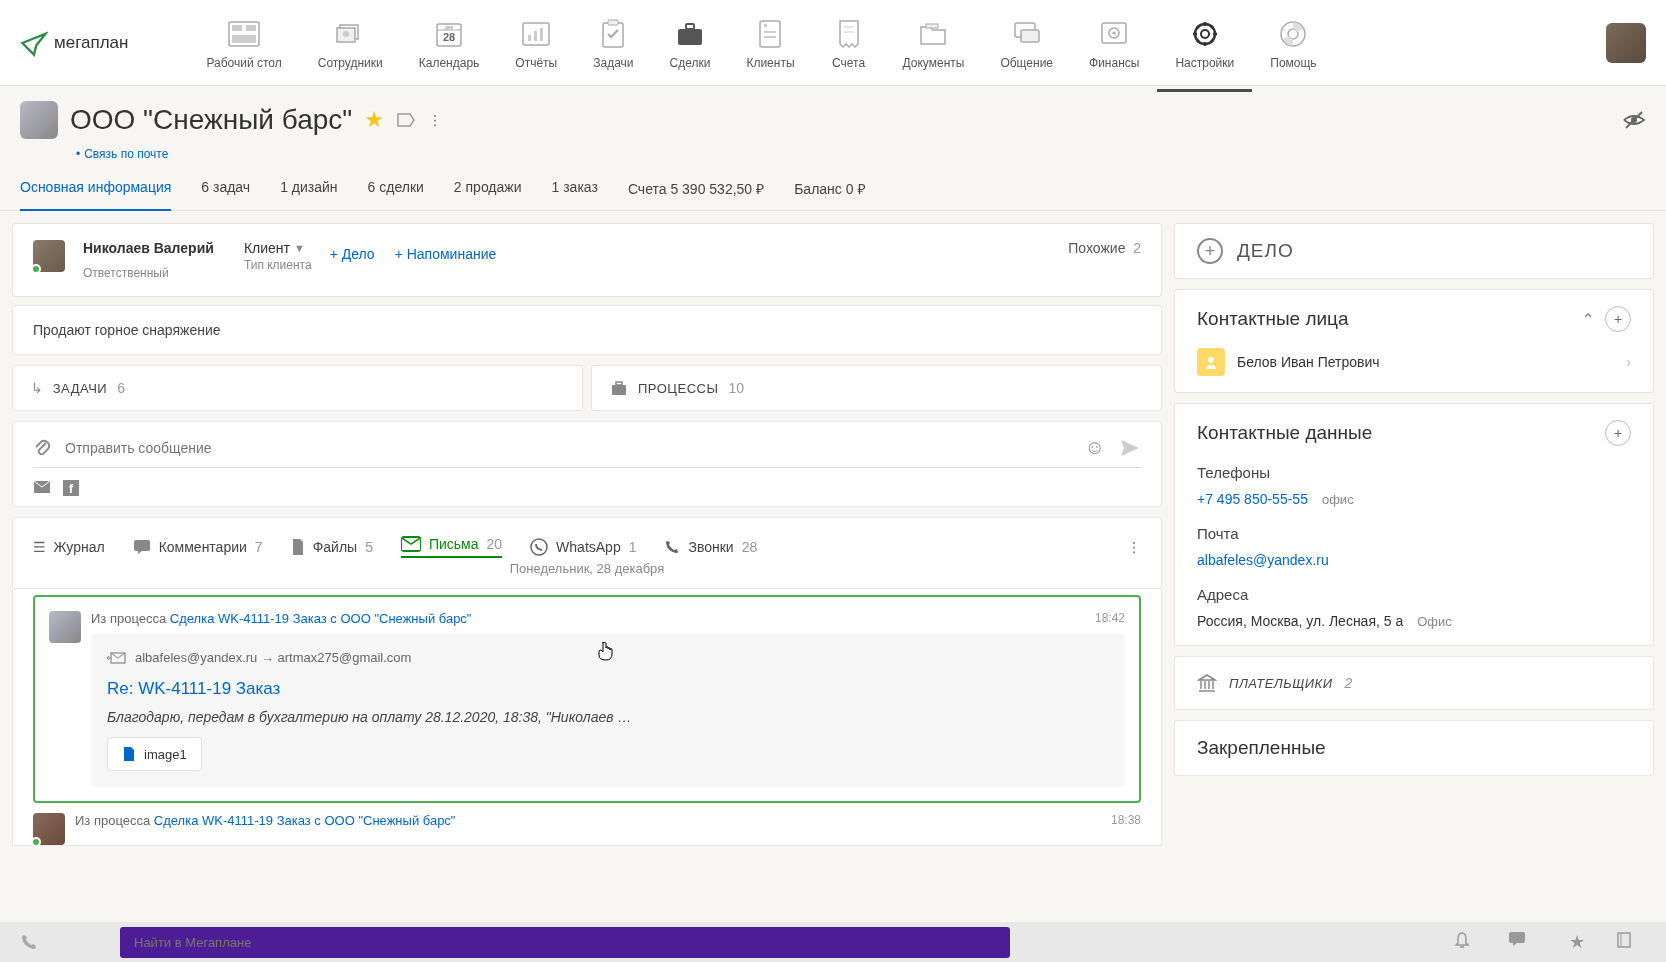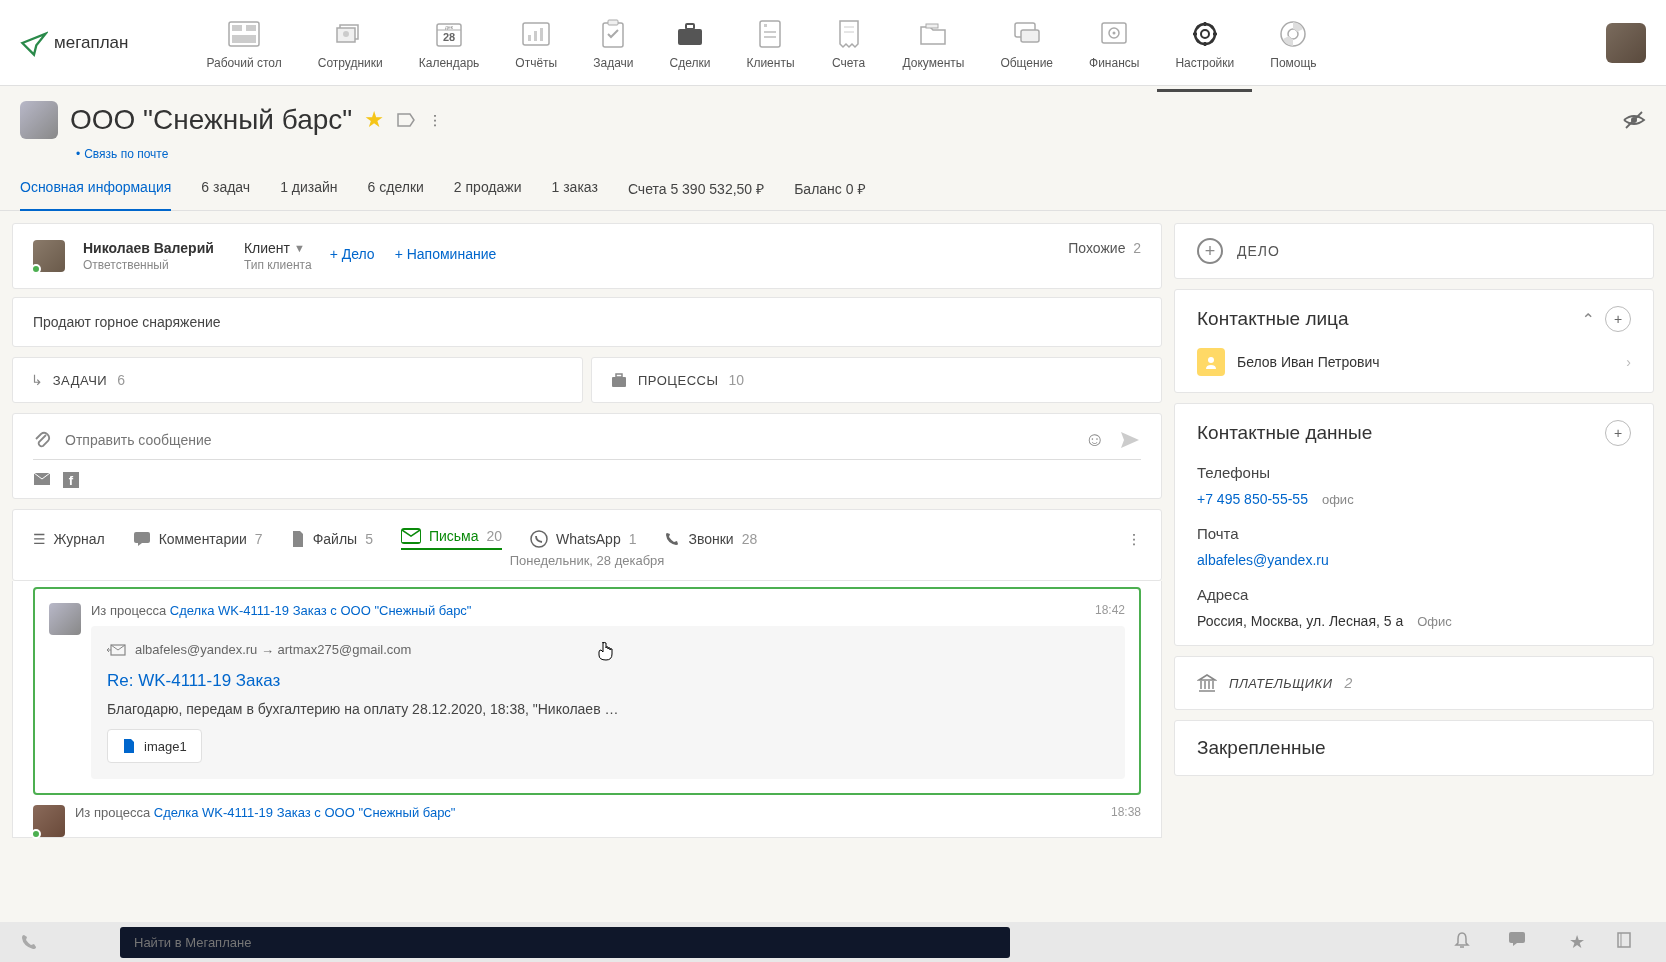--- a/index.html
+++ b/index.html
@@ -40,21 +40,21 @@
 .content { display: flex; gap: 12px; padding: 12px; }
 .main { flex: 1; min-width: 0; }
 .sidebar { width: 480px; display: flex; flex-direction: column; gap: 10px; }
 
 
 .card { background: #fff; border: 1px solid #e5e5e5; border-radius: 3px; }
 .info-card { padding: 16px 20px; display: flex; align-items: flex-start; gap: 18px; justify-content: flex-end; }
 .resp-avatar { width: 32px; height: 32px; border-radius: 4px; background: linear-gradient(135deg, #8a7a6a, #6a5a4a); position: relative; }
 .online-dot { position: absolute; bottom: -2px; left: -2px; width: 10px; height: 10px; border-radius: 50%; background: #4caf50; border: 2px solid #fff; }
 .resp-name { font-weight: 600; font-size: 14px; }
-.resp-role { font-size: 12px; color: #888; margin-top: 2px; }
+.resp-role { font-size: 12px; color: #888; margin-top: 10px; }
 .client-block { margin-left: 12px; }
 .client-type { font-size: 14px; color: #333; display: flex; align-items: center; gap: 4px; }
 .client-sub { font-size: 12px; color: #888; margin-top: 2px; }
 .add-links { display: flex; gap: 20px; margin-top: 6px; }
 .add-link { color: #0066cc; font-size: 14px; cursor: pointer; }
 .similar { margin-left: auto; font-size: 14px; color: #555; }
 .similar-count { color: #999; }
 
 .desc-card { padding: 16px 20px; font-size: 14px; color: #444; margin-top: 8px; }
 
@@ -85,57 +85,57 @@
 .date-label { text-align: center; color: #888; font-size: 13px; padding: 8px 0; }
 .email-card { border: 2px solid #4caf50; border-radius: 4px; margin: 0 20px 10px; padding: 14px; display: flex; gap: 10px; }
 .email-avatar-s { width: 32px; height: 32px; border-radius: 4px; background: linear-gradient(135deg, #b8b8c8, #888); flex-shrink: 0; }
 .email-body { flex: 1; }
 .email-from { font-size: 13px; color: #666; }
 .email-from a { color: #0066cc; text-decoration: none; }
 .email-time { color: #999; font-size: 12px; }
 .email-inner { background: #f6f6f6; border-radius: 4px; padding: 16px; margin-top: 8px; }
 .email-addr { font-size: 13px; color: #666; display: flex; align-items: center; gap: 8px; }
 .email-subj { color: #0066cc; font-size: 17px; margin-top: 14px; cursor: pointer; }
-.email-text { font-size: 14px; color: #444; margin-top: 10px; }
+.email-text { font-size: 14px; color: #444; margin-top: 10px; font-style: italic; }
 .attachment { display: inline-flex; align-items: center; gap: 8px; background: #fff; border: 1px solid #e0e0e0; border-radius: 4px; padding: 8px 14px; margin-top: 12px; font-size: 13px; }
 .attach-icon { color: #0066cc; }
 
 .email-row2 { display: flex; gap: 10px; padding: 0 20px; align-items: flex-start; }
 .email-avatar-s2 { width: 32px; height: 32px; border-radius: 4px; background: linear-gradient(135deg, #8a6a5a, #6a4a3a); position: relative; flex-shrink: 0; }
 
 
 .side-card { padding: 16px 22px; }
 .side-title-row { display: flex; align-items: center; }
 .side-title { font-size: 19px; font-weight: 400; flex: 1; }
 .side-add { width: 26px; height: 26px; border: 1px solid #bbb; border-radius: 50%; display: flex; align-items: center; justify-content: center; color: #666; cursor: pointer; margin-left: 10px; }
 .side-collapse { color: #888; cursor: pointer; font-size: 16px; }
 .delo-row { display: flex; align-items: center; gap: 14px; padding: 14px 22px; }
 .delo-icon { width: 26px; height: 26px; border: 2px solid #888; border-radius: 50%; display: flex; align-items: center; justify-content: center; color: #888; font-size: 18px; }
-.delo-label { font-size: 14px; letter-spacing: 1px; color: #555; }
+.delo-label { font-size: 19px; letter-spacing: 1px; color: #555; }
 
 .contact-person { display: flex; align-items: center; gap: 12px; margin-top: 16px; cursor: pointer; }
 .contact-avatar { width: 28px; height: 28px; border-radius: 4px; background: #ffd966; display: flex; align-items: center; justify-content: center; color: #fff; font-size: 14px; }
 .contact-name { flex: 1; font-size: 14px; }
 .chevron { color: #bbb; }
 
 .field-label { font-size: 15px; color: #444; margin-top: 18px; }
 .field-value { margin-top: 10px; font-size: 14px; display: flex; align-items: center; gap: 14px; }
 .field-value a { color: #0066cc; text-decoration: none; }
 .field-tag { color: #888; font-size: 13px; }
 
 .payers-row { display: flex; align-items: center; gap: 12px; padding: 16px 22px; font-style: italic; }
 .bank-icon { color: #888; }
 
 .pinned-row { margin-top: 16px; display: flex; gap: 80px; font-size: 14px; }
 .pinned-label { color: #888; }
 
 
 .bottombar { position: fixed; bottom: 0; left: 0; right: 0; height: 40px; background: #e8e8e8; display: flex; align-items: center; padding: 0 20px; gap: 10px; }
 .bb-icon { color: #999; cursor: pointer; width: 30px; text-align: center; }
-.bb-search { flex: 1; background: #0f172a; border: none; border-radius: 3px; padding: 8px 14px; font-size: 13px; color: #888; max-width: 890px; margin-left: 60px; }
+.bb-search { flex: 1; background: #4c1d95; border: none; border-radius: 3px; padding: 8px 14px; font-size: 13px; color: #888; max-width: 890px; margin-left: 60px; }
 .bb-right { margin-left: auto; display: flex; gap: 24px; }
 
 svg { display: block; }
 .cursor-icon { position: absolute; pointer-events: none; z-index: 9999; }
 </style>
 </head>
 <body>
 
 <div class="topnav">
   <div class="logo">

